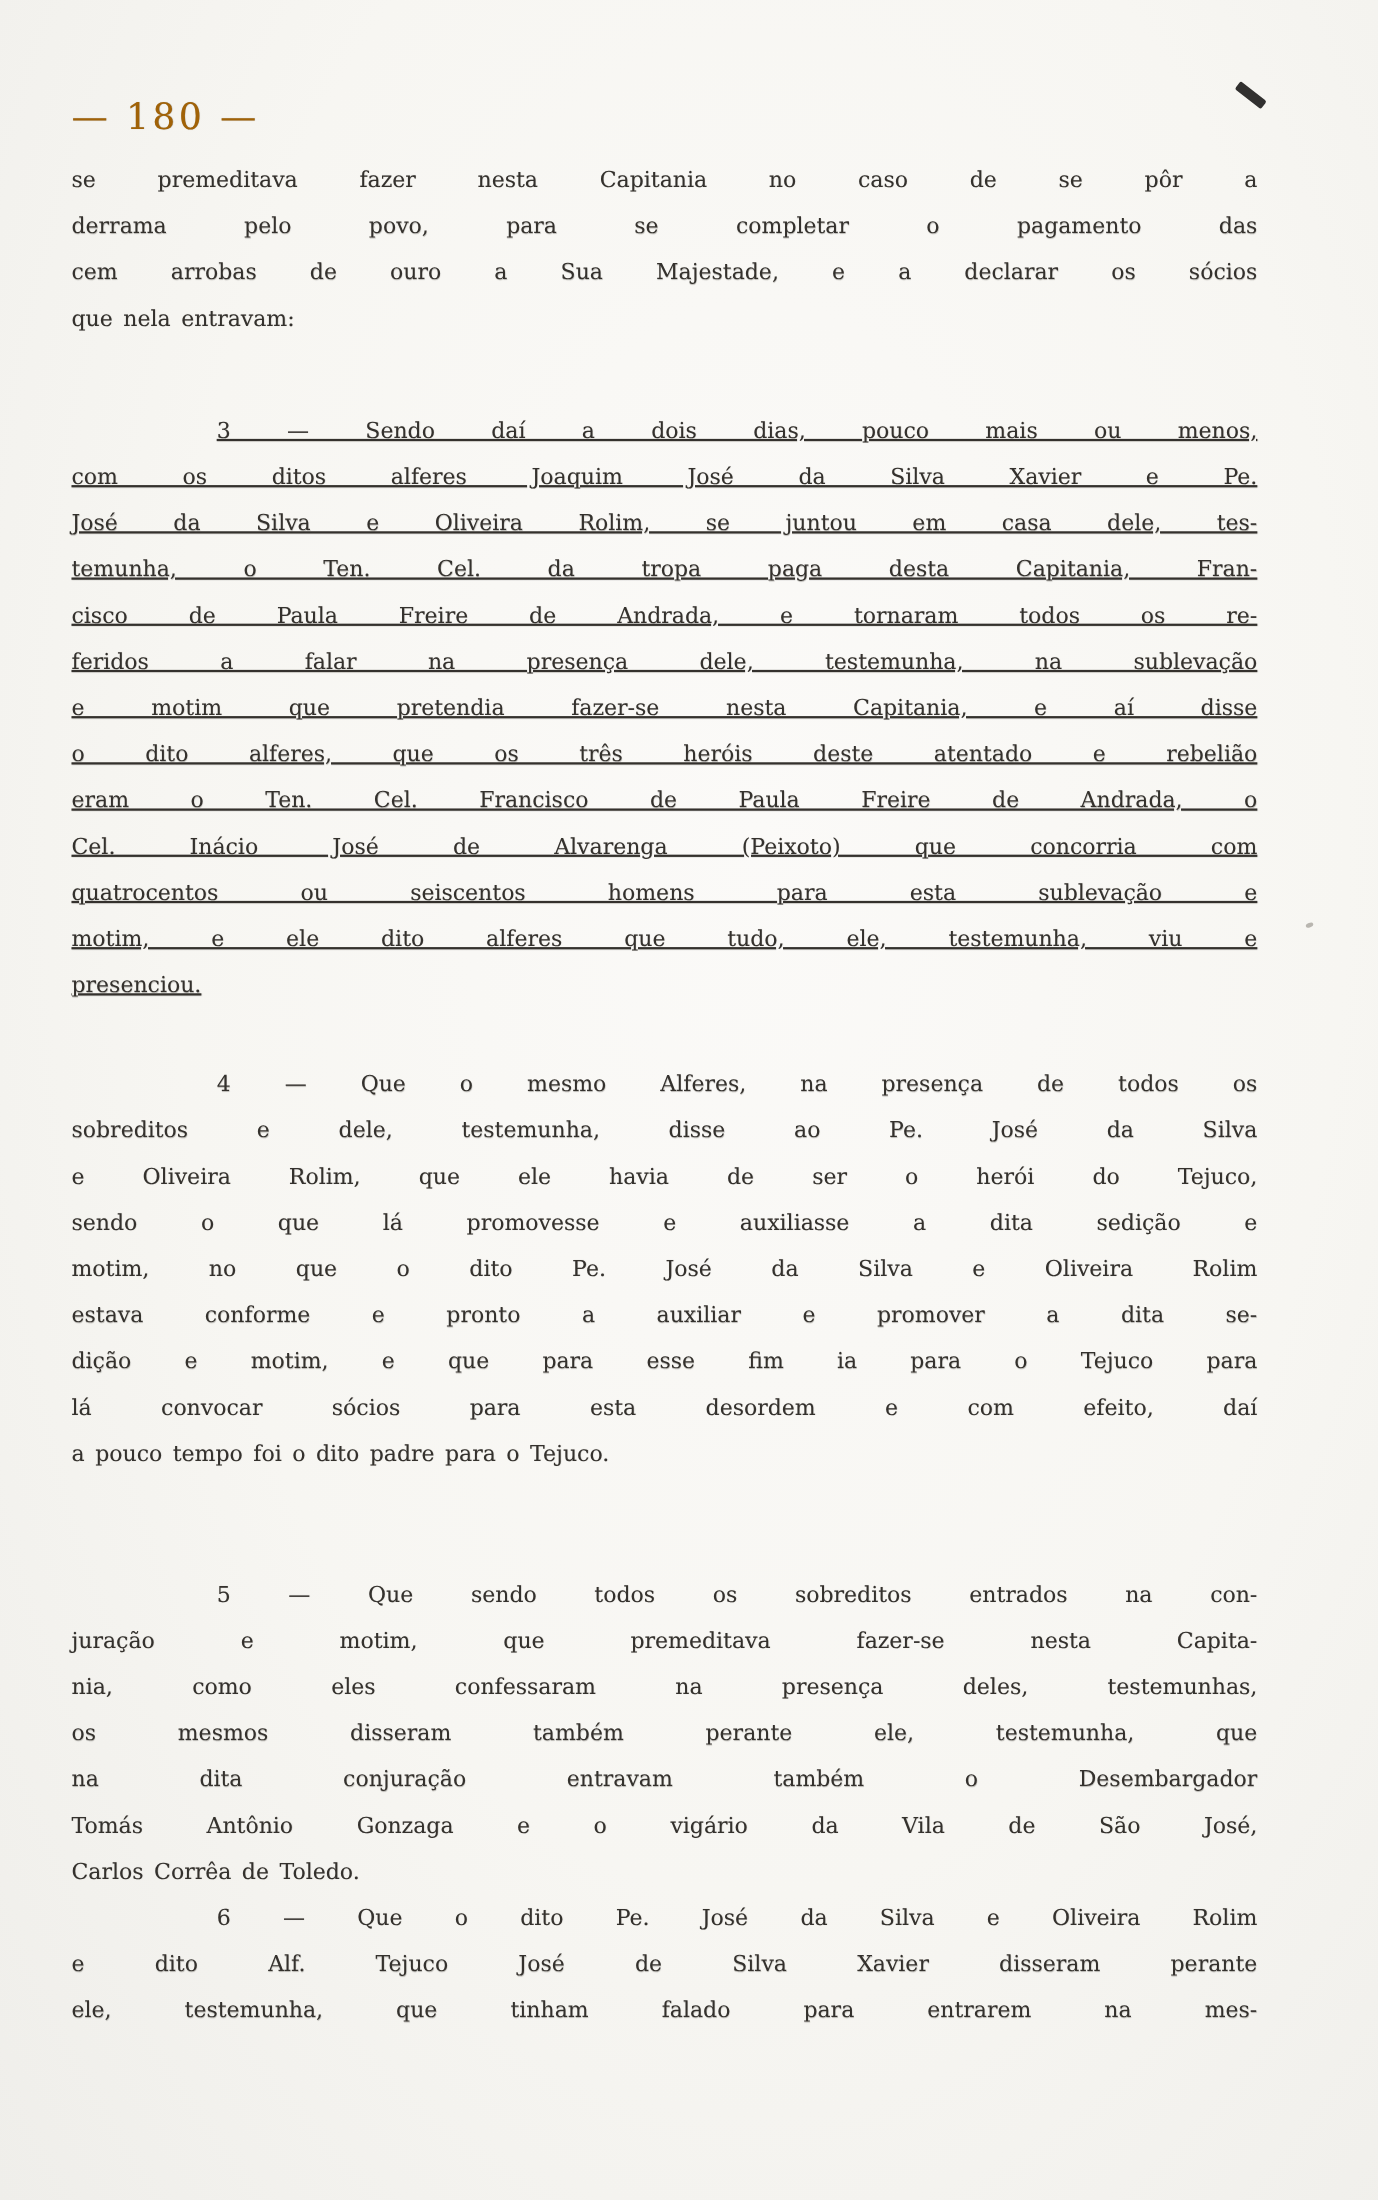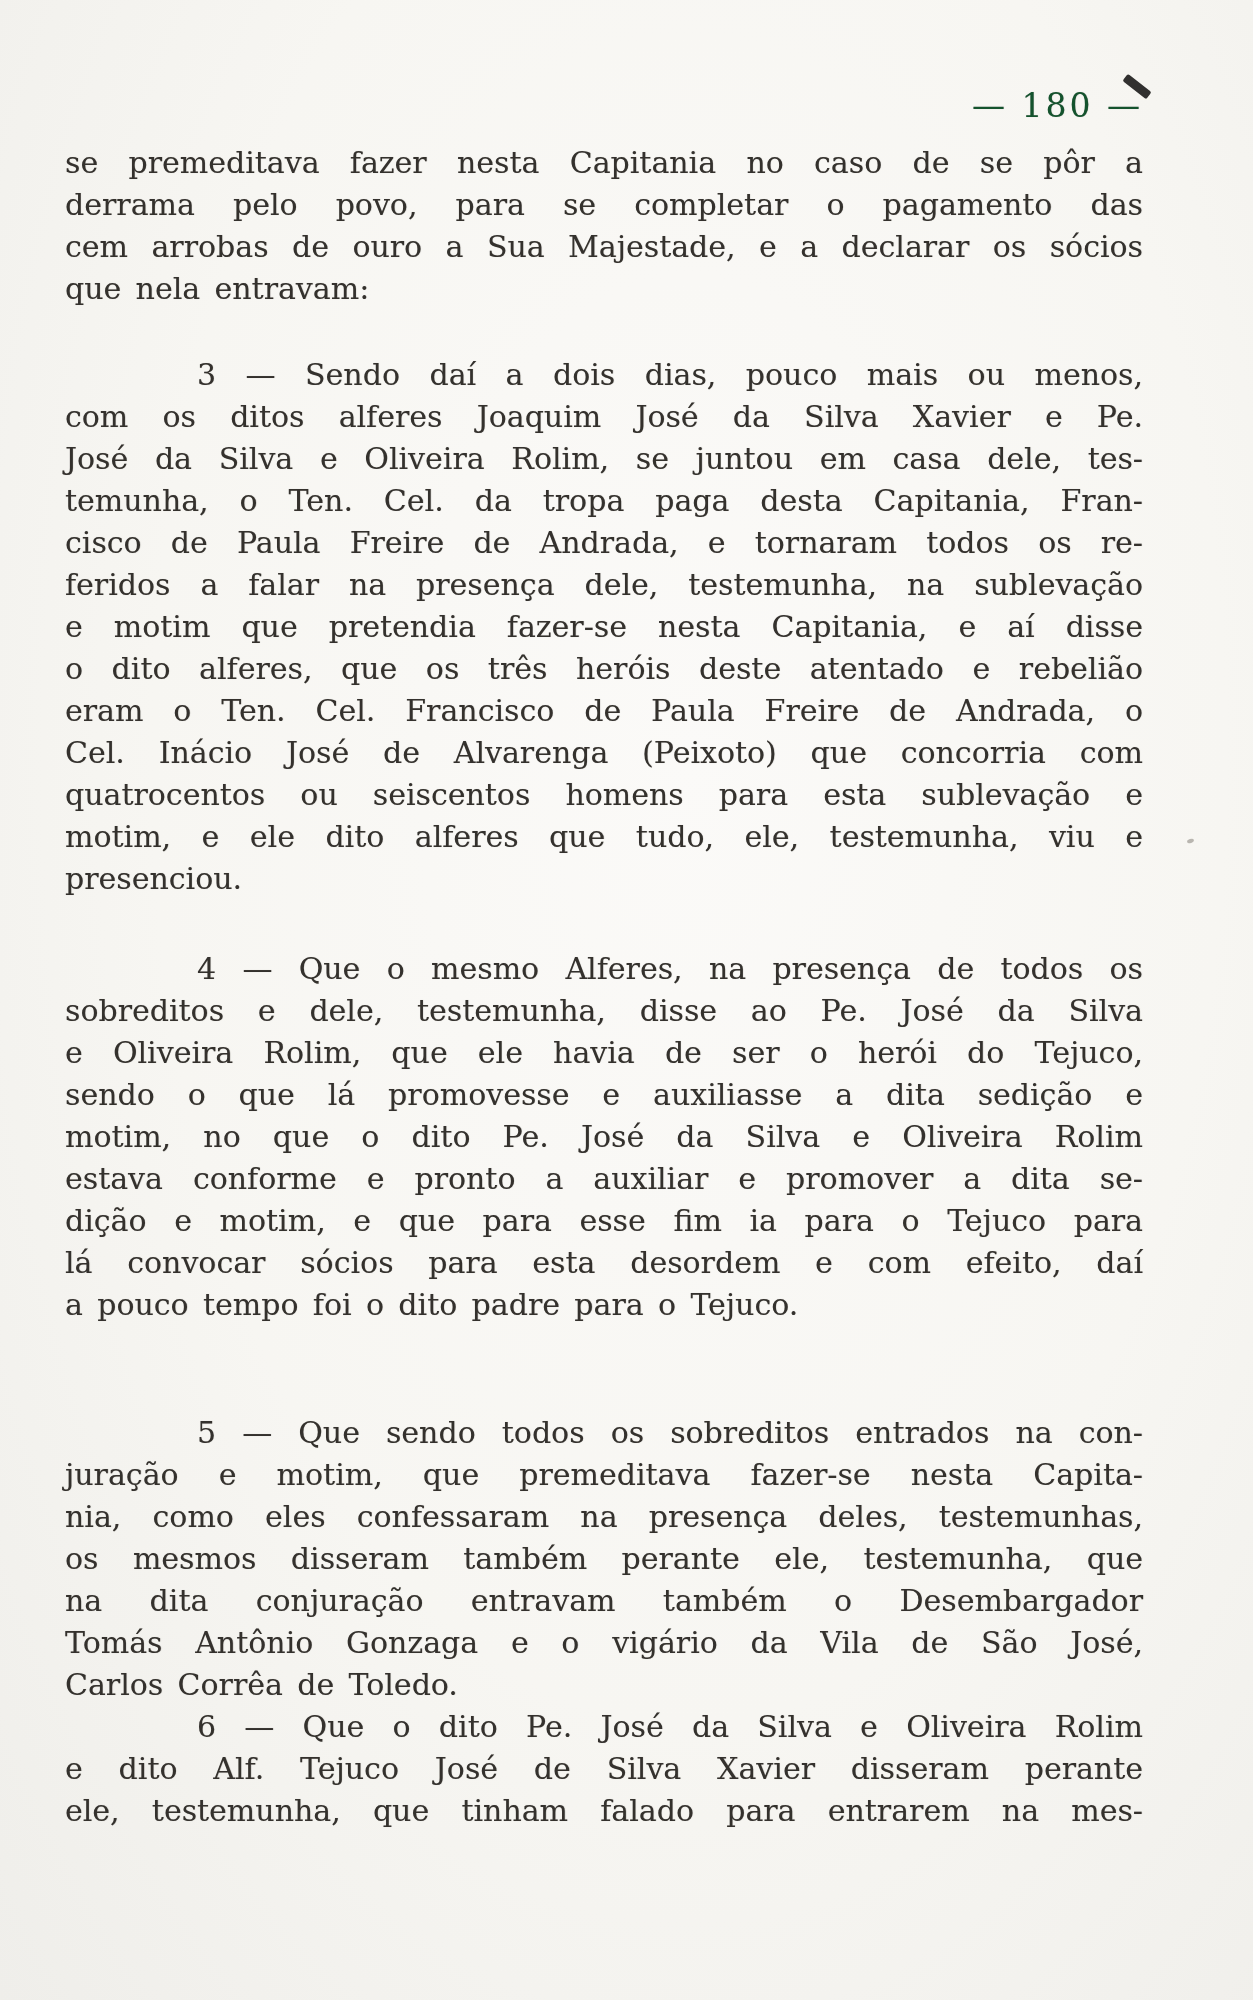--- a/index.html
+++ b/index.html
@@ -15,47 +15,47 @@
     color: #34312d;
   }
   .page {
     position: relative;
     width: 1253px;
     height: 2000px;
   }
   .page-number {
     width: 1078px;
     margin: 86px 0 0 65px;
-    text-align: right;
+    text-align: left;
     font-size: 33px;
     line-height: 40px;
     letter-spacing: 3px;
-    color: #14532d;
+    color: #a16207;
     text-shadow: 0.3px 0.3px 0.7px rgba(45,42,38,0.35);
   }
   .text-block {
     width: 1078px;
     margin: 16px 0 0 65px;
-    font-size: 30px;
+    font-size: 20px;
     line-height: 42px;
     word-spacing: 0.16em;
     text-shadow: 0.3px 0.3px 0.7px rgba(45,42,38,0.3);
   }
   .line {
     text-align: justify;
     text-align-last: justify;
     white-space: normal;
   }
   .line.no-justify {
     text-align-last: left;
   }
   .paragraph.indented .line.first {
     padding-left: 132px;
   }
-  .p-item-3 { margin-top: 44px; }
+  .p-item-3 { margin-top: 60px; text-decoration: underline; }
   .p-item-4 { margin-top: 48px; }
   .p-item-5 { margin-top: 86px; }
   .p-item-6 { }
   .scan-artifact {
     position: absolute;
     top: -4px;
     left: 1122px;
     width: 30px;
     height: 9px;
     background: #1c1b1a;

